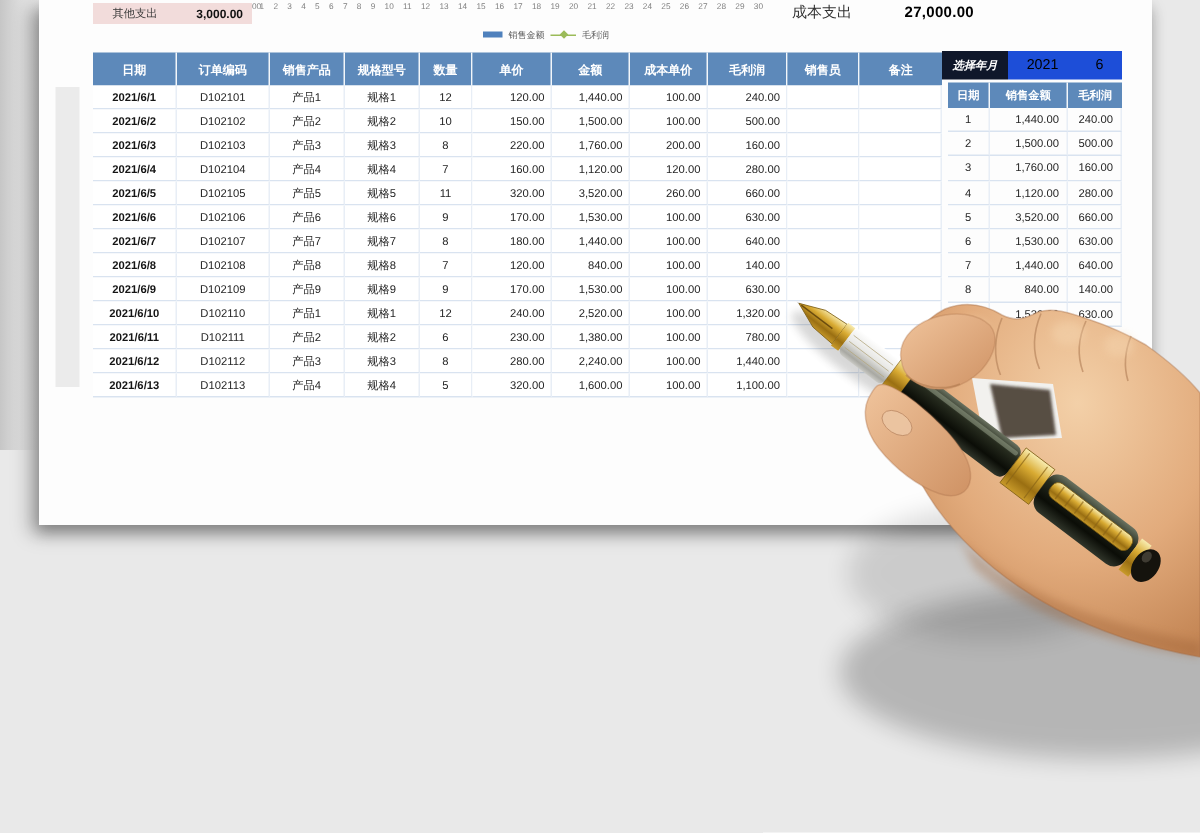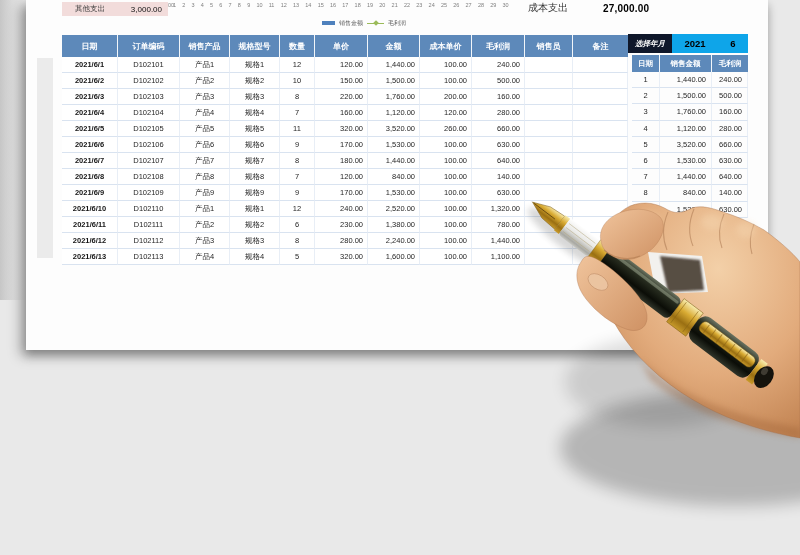--- a/index.html
+++ b/index.html
@@ -8,21 +8,21 @@
   .edge-shade{position:absolute;left:0;top:0;width:28px;height:300px;
       background:linear-gradient(90deg,#c6c6c6 0%,#dcdcdc 45%,#e9e9e9 100%);}
   .paper{position:absolute;left:26px;top:0;width:742px;height:350px;background:#fdfdfd;
       box-shadow:-6px 6px 12px rgba(0,0,0,.28),0 5px 9px rgba(0,0,0,.25);}
   .paper *{box-sizing:border-box;}
   .gutter{position:absolute;left:11px;top:58px;width:16px;height:200px;background:#ebebeb;}
   
   .pink-box{position:absolute;left:36px;top:2px;width:106px;height:14px;background:#f2dcdb;
       display:flex;align-items:center;justify-content:space-between;padding:0 6px 0 13px;}
   .pink-box .lbl{font-size:7.5px;color:#3a3a3a;}
-  .pink-box .val{font-size:8px;font-weight:400;color:#111;}
+  .pink-box .val{font-size:8px;font-weight:700;color:#111;}
   .axis-frag{position:absolute;left:142px;top:2px;font-size:5.5px;color:#7f7f7f;}
   .ticks{position:absolute;left:147px;top:2px;width:336px;display:flex;justify-content:space-between;}
   .ticks span{font-size:5.5px;color:#7f7f7f;line-height:7px;}
   .legend{position:absolute;left:296px;top:18px;height:10px;display:flex;align-items:center;gap:4px;}
   .sw-bar{width:13px;height:4px;background:#4f81bd;display:inline-block;}
   .legend .lab{font-size:6px;color:#595959;}
   .sw-line{position:relative;width:17px;height:7px;display:inline-block;}
   .sw-line i{position:absolute;left:0;right:0;top:3px;height:1px;background:#9bbb59;}
   .sw-line b{position:absolute;left:7px;top:1.5px;width:4px;height:4px;background:#9bbb59;transform:rotate(45deg);}
   .cost-box{position:absolute;left:502px;top:0;height:16px;display:flex;align-items:center;gap:8px;}
@@ -38,22 +38,22 @@
   .mbody{grid-auto-rows:16px;}
   .mc{font-size:7.5px;color:#262626;background:#fff;display:flex;align-items:center;justify-content:center;
       border-right:1px solid #e8eef6;border-bottom:1px solid #d9e3f0;white-space:nowrap;}
   .mc.c0{font-weight:700;color:#151515;}
   .mc.c5,.mc.c6,.mc.c7,.mc.c8{justify-content:flex-end;padding-right:4px;text-align:center;}
   
   .psel{position:absolute;left:602px;top:34px;width:120px;height:19px;display:grid;
       grid-template-columns:44px 46px 30px;}
   .psel .plabel{background:#0f172a;color:#fff;font-size:7.5px;font-weight:600;display:flex;
       align-items:center;justify-content:center;font-style:italic;}
-  .psel .pyear,.psel .pmonth{font-size:9.5px;font-weight:700;color:#000;display:flex;
-      align-items:center;justify-content:center;background:#0ea5e9;}
+  .psel .pyear,.psel .pmonth{font-size:9.5px;font-weight:400;color:#000;display:flex;
+      align-items:center;justify-content:center;background:#1d4ed8;}
   .ptable{position:absolute;left:606px;top:55px;width:116px;}
   .phead,.pbody{display:grid;grid-template-columns:28px 52px 36px;}
   .phead{height:17px;}
   .ph{background:#5d89ba;color:#fff;font-size:7.5px;font-weight:600;display:flex;align-items:center;
       justify-content:center;border-right:1px solid #f2f6fa;}
   .ph:last-child{border-right:none;}
   .pbody{grid-auto-rows:16.2px;}
   .pc{font-size:7.5px;color:#262626;background:#fdfdfd;display:flex;align-items:center;justify-content:center;
       border-bottom:1px solid #d9e3f0;border-right:1px solid #e8eef6;white-space:nowrap;}
   .pc.pc1,.pc.pc2{justify-content:flex-end;padding-right:5px;}

